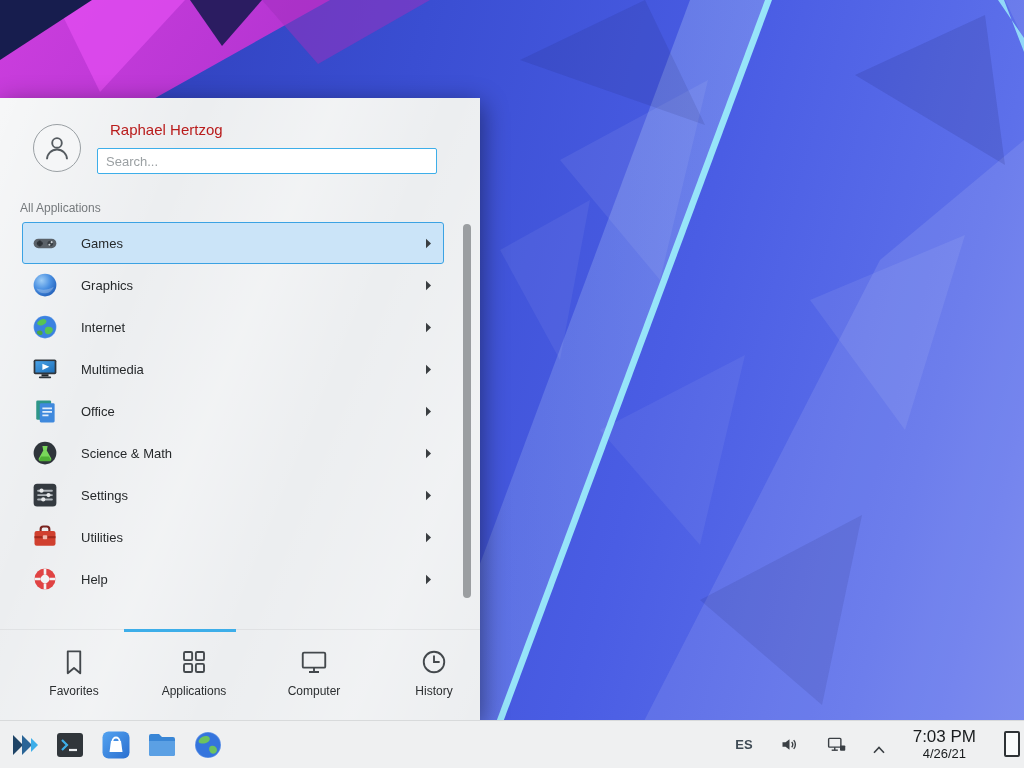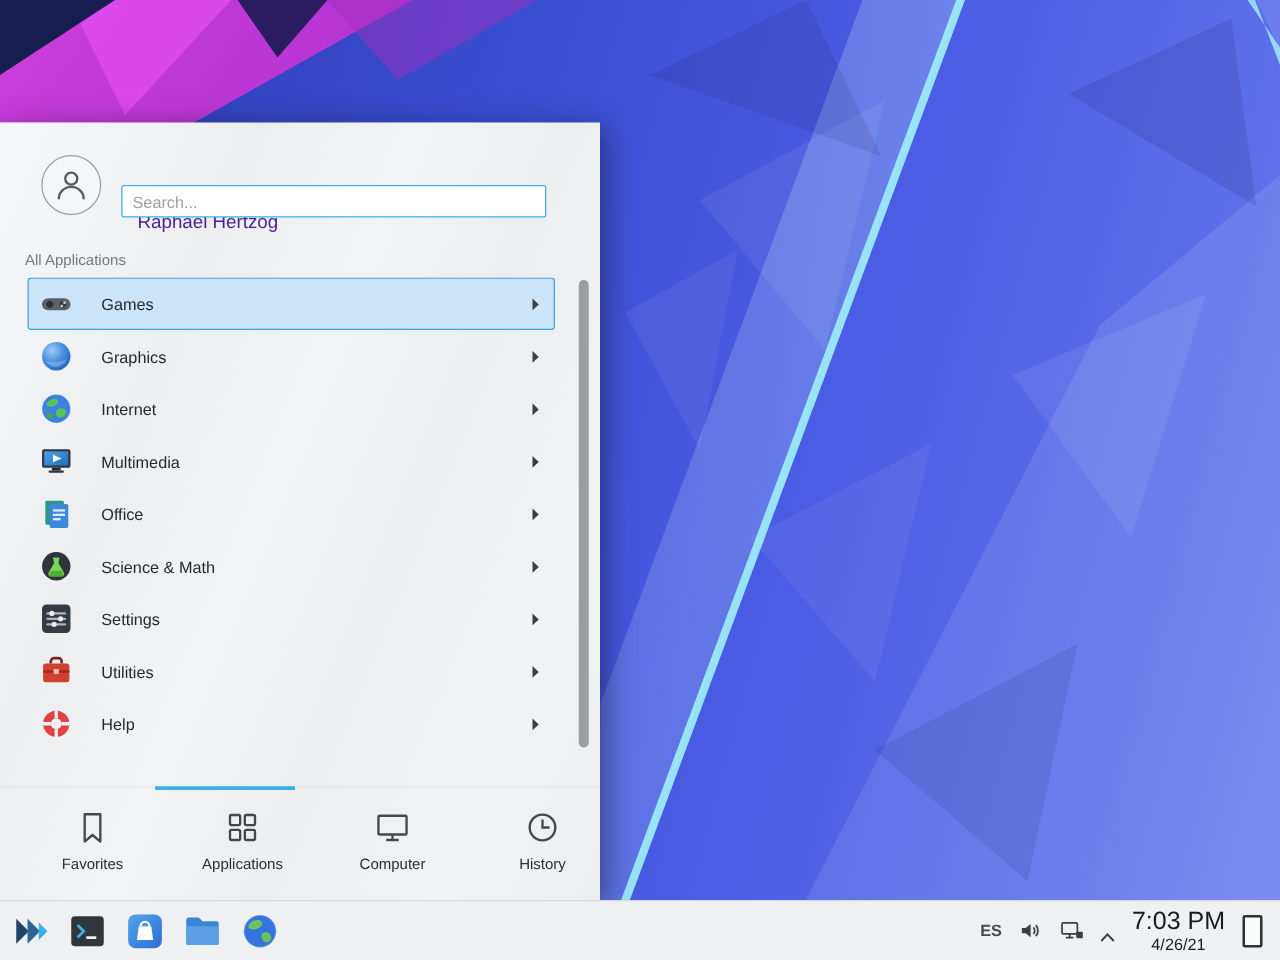--- a/index.html
+++ b/index.html
@@ -29,21 +29,21 @@
   .wp-purple2{background:rgba(160,45,190,.5);clip-path:polygon(262px 0,430px 0,318px 64px);}
 
   
   .menu{position:absolute;left:0;top:98px;width:480px;height:622px;background:#eceef0;box-shadow:2px 6px 24px rgba(0,0,0,.45);}
   .menu::before{content:'';position:absolute;inset:0;z-index:0;pointer-events:none;
     background:linear-gradient(112deg,rgba(255,255,255,.55) 0%,rgba(255,255,255,0) 28%,rgba(255,255,255,.30) 46%,rgba(255,255,255,0) 62%,rgba(255,255,255,.25) 82%,rgba(255,255,255,0) 100%);}
   .menu>*{z-index:1;}
   .avatar{position:absolute;left:33px;top:26px;width:48px;height:48px;border:1px solid #9aa0a4;border-radius:50%;
     background:#f5f6f7;box-sizing:border-box;display:flex;align-items:center;justify-content:center;}
   .avatar svg{width:32px;height:32px;}
-  .user-name{position:absolute;left:110px;top:23px;font-size:15px;color:#4c1d95;margin-top:48px;}
+  .user-name{position:absolute;left:110px;top:23px;font-size:15px;color:#b91c1c;}
   .search-input{position:absolute;left:97px;top:50px;width:340px;height:26px;box-sizing:border-box;
     border:1px solid #3daee9;border-radius:2px;background:#fff;font-size:13px;padding:0 8px;color:#232627;outline:none;
     font-family:"Liberation Sans",sans-serif;}
   .search-input::placeholder{color:#9ba0a3;}
   .section-label{position:absolute;left:20px;top:103px;font-size:12px;color:#75797c;}
   .cat-list{position:absolute;left:0;top:124px;width:458px;height:408px;overflow:hidden;}
   .row{display:flex;align-items:center;height:42px;width:422px;margin-left:22px;border:1px solid transparent;border-radius:3px;box-sizing:border-box;}
   .row.selected{background:#cbe4f8;border-color:#3ba2e3;justify-content:space-between;}
   .app-icon{width:28px;height:28px;margin-left:8px;flex:none;}
   .app-icon svg,.tab-icon svg,.tray-icon svg,.task-icon svg,.row-arrow svg{display:block;width:100%;height:100%;}
@@ -55,26 +55,26 @@
   .tab{flex:1;position:relative;display:flex;flex-direction:column;align-items:center;padding-top:17px;padding-left:28px;}
   .tab.active::before{content:'';position:absolute;top:-1px;left:4px;right:4px;height:3px;background:#3daee9;}
   .tab-icon{width:30px;height:30px;}
   .tab-label{margin-top:7px;font-size:12px;color:#2b2e30;}
 
   
   .taskbar{position:absolute;left:0;bottom:0;width:1024px;height:48px;background:#eff0f1;border-top:1px solid #d8dadb;
     box-sizing:border-box;display:flex;align-items:center;}
   .task-launchers{display:flex;gap:14px;margin-left:8px;}
   .task-icon{width:32px;height:32px;}
-  .tray{margin-left:auto;display:flex;align-items:center;gap:12px;margin-right:14px;justify-content:space-between;}
+  .tray{margin-left:auto;display:flex;align-items:center;gap:26px;margin-right:4px;justify-content:space-between;}
   .kbd-layout{font-size:13px;font-weight:bold;color:#3f4b55;}
   .tray-icon{width:21px;height:21px;}
   .caret-icon{width:12px;height:8px;}
   .clock{text-align:center;line-height:1.15;color:#191c1e;margin:0 2px;}
-  .clock-time{font-size:20px;}
+  .clock-time{font-size:17px;}
   .clock-date{font-size:13px;}
   .show-desktop{width:16px;height:26px;border:2px solid #2e3235;border-radius:2px;background:#fafbfb;box-sizing:border-box;}
 </style>
 </head>
 <body>
 
 <div class="desktop">
 
   <div class="wp">
     <div class="wp-base"></div>

